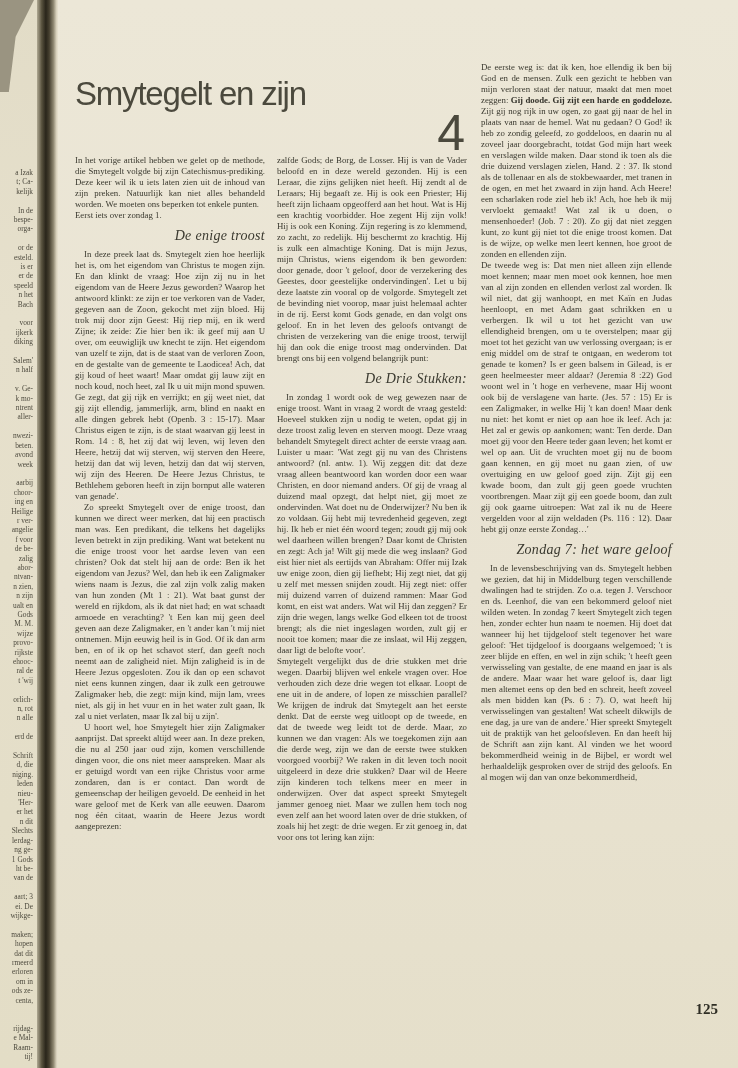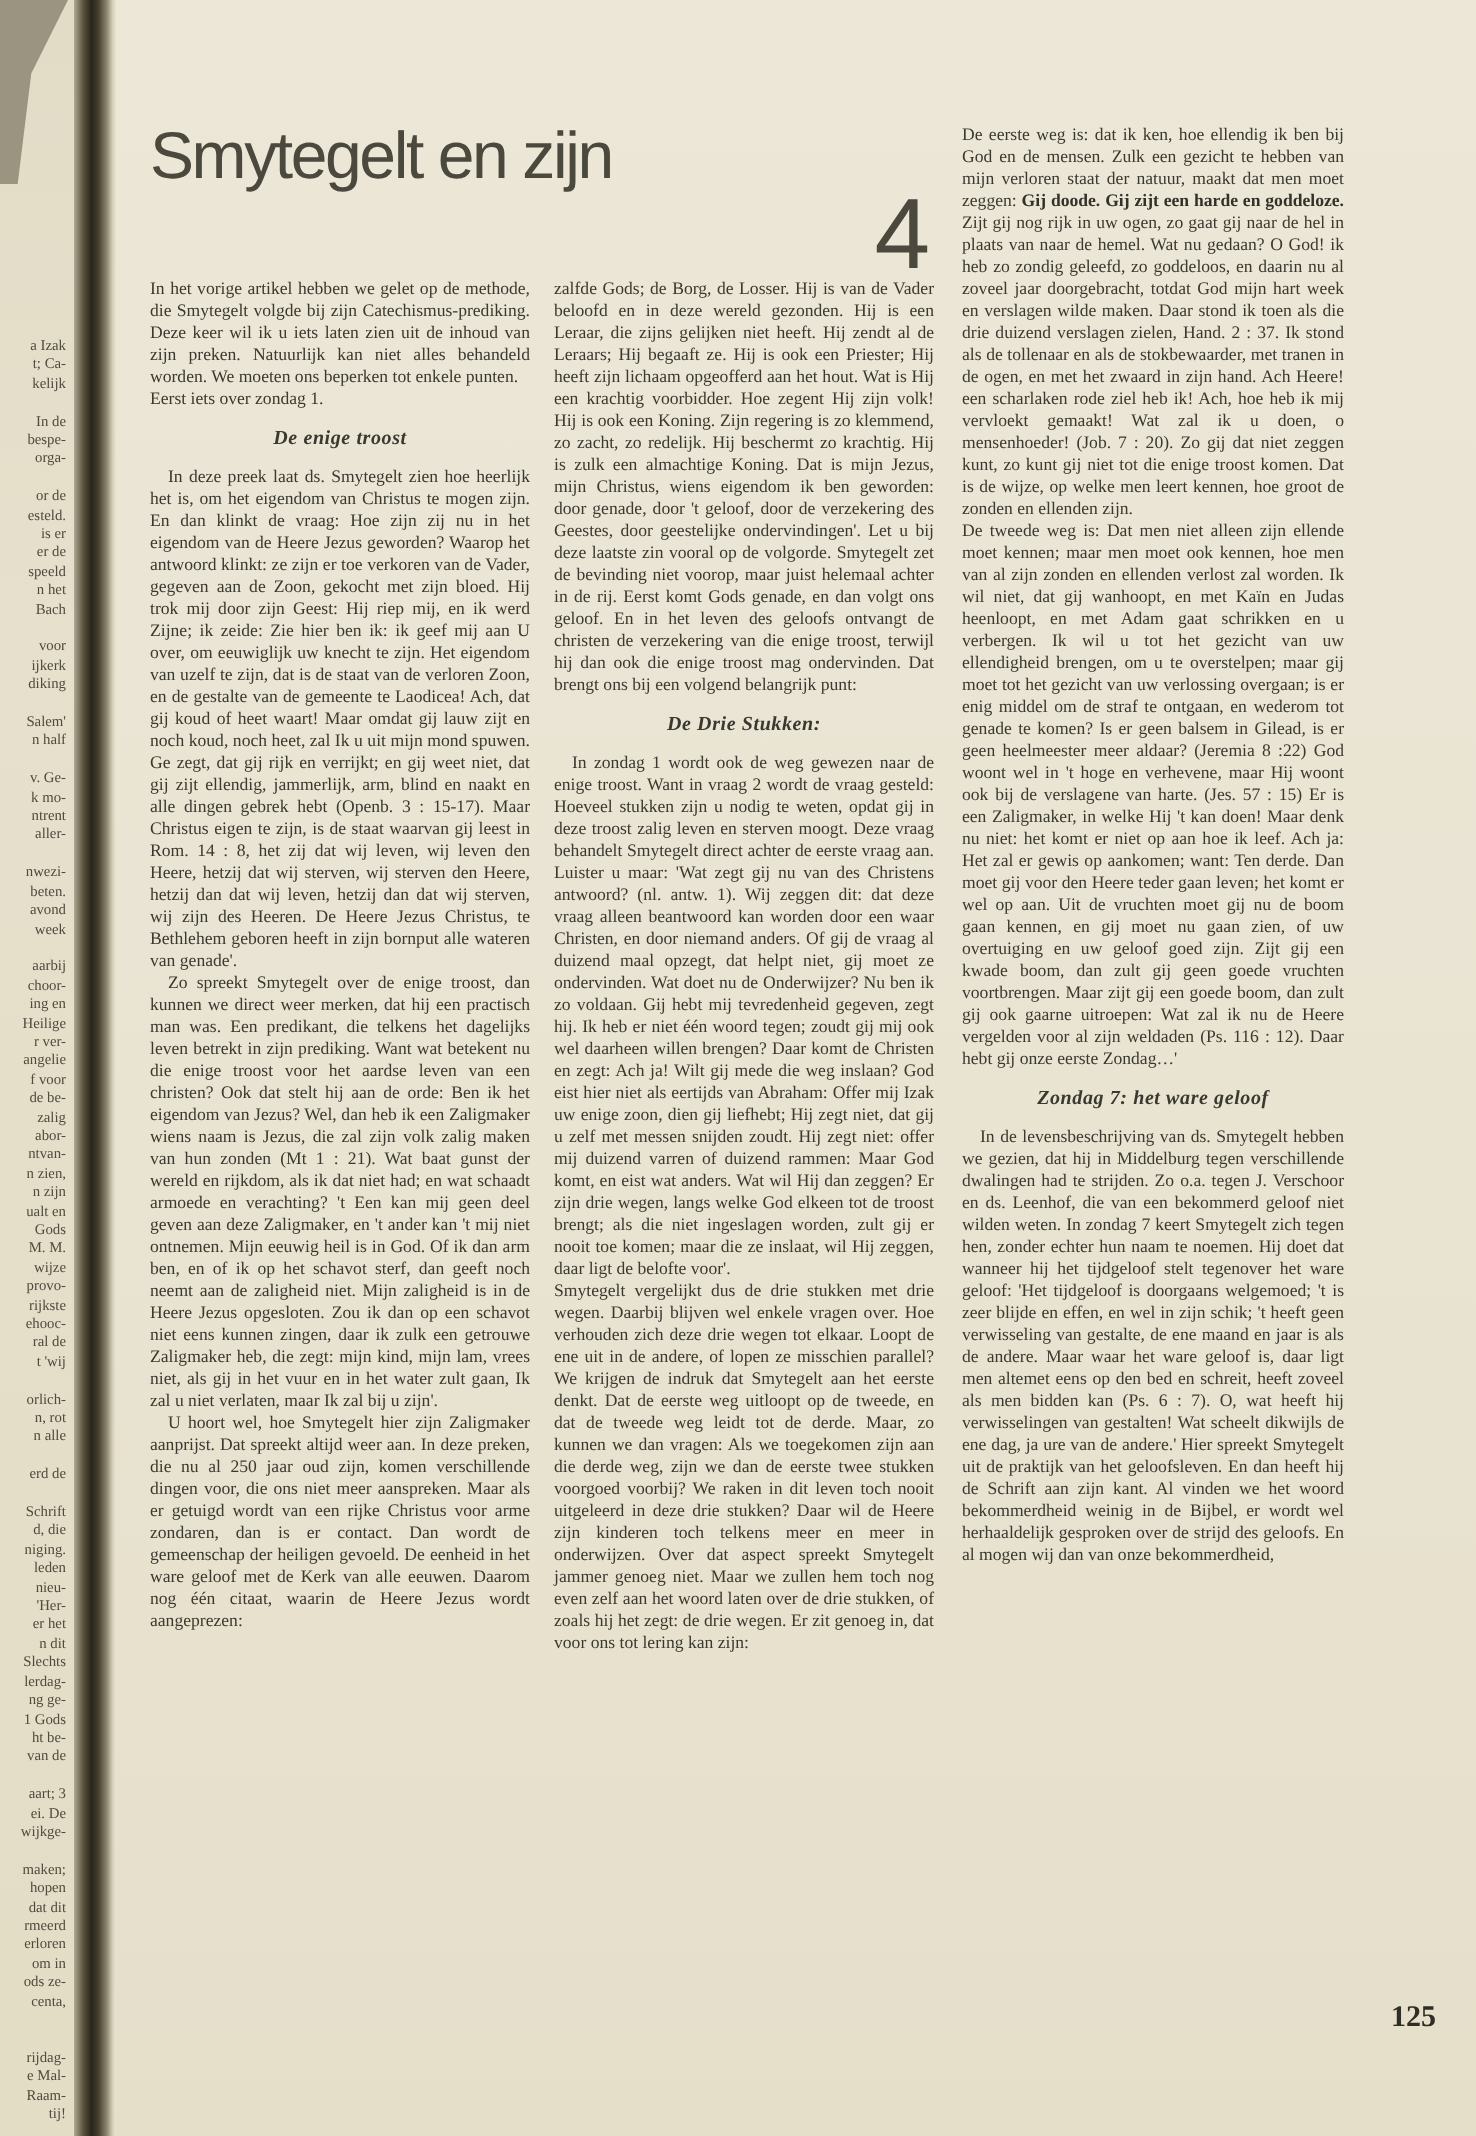--- a/index.html
+++ b/index.html
@@ -14,35 +14,35 @@
     clip-path:polygon(0 0,100% 0,46% 40%,26% 100%,0 100%);}
 
   
   .gutter{position:absolute;left:37px;top:0;width:21px;height:1068px;
     background:linear-gradient(90deg,#b0a993 0%,#59533f 22%,#29251a 42%,#453f2f 58%,#8d8670 78%,#d6cfba 92%,#e9e3d1 100%);}
 
   
   .page{position:absolute;left:58px;top:0;width:680px;height:1068px;box-sizing:border-box;
     background:linear-gradient(180deg,#ece7d7 0%,#e9e3d2 55%,#e5dfca 100%);padding-left:17px;}
   .content{display:flex;gap:14px;}
-  .left-two{width:392px;padding-top:60px;}
+  .left-two{width:392px;padding-top:76px;}
   .title-block{position:relative;margin-bottom:9px;height:70px;}
   .title{margin:0;font-family:"Liberation Sans",sans-serif;font-weight:400;font-size:33px;line-height:35px;
     letter-spacing:-1.2px;color:#4b493d;}
   .title span{display:block;}
   .artnum{position:absolute;right:2px;top:32px;font-family:"Liberation Sans",sans-serif;font-weight:400;
     font-size:50px;line-height:1;color:#4b493d;}
   .cols2{display:flex;gap:12px;}
   .col{width:190px;font-size:8.8px;line-height:11px;text-align:justify;color:#3a392f;
     -webkit-hyphens:auto;hyphens:auto;}
   .col3{width:191px;padding-top:62px;}
   .col p{margin:0;}
   .para.ind{text-indent:9px;}
-  .subhead{margin:9px 0 8px;font-style:italic;font-weight:bold;font-size:10px;line-height:11px;
-    letter-spacing:.3px;color:#3a392f;text-align:center;}
+  .subhead{margin:9px 0 8px;font-style:italic;font-weight:normal;font-size:14px;line-height:11px;
+    letter-spacing:.3px;color:#3a392f;text-align:right;}
   .col strong{font-weight:bold;color:#33322a;}
   .pagenum{position:absolute;right:20px;bottom:50px;font-weight:bold;font-size:15px;color:#2f2e25;}
 </style>
 </head>
 <body>
 
 <div class="scan">
 
   <aside class="prev-page">
     <div class="frag-col">

